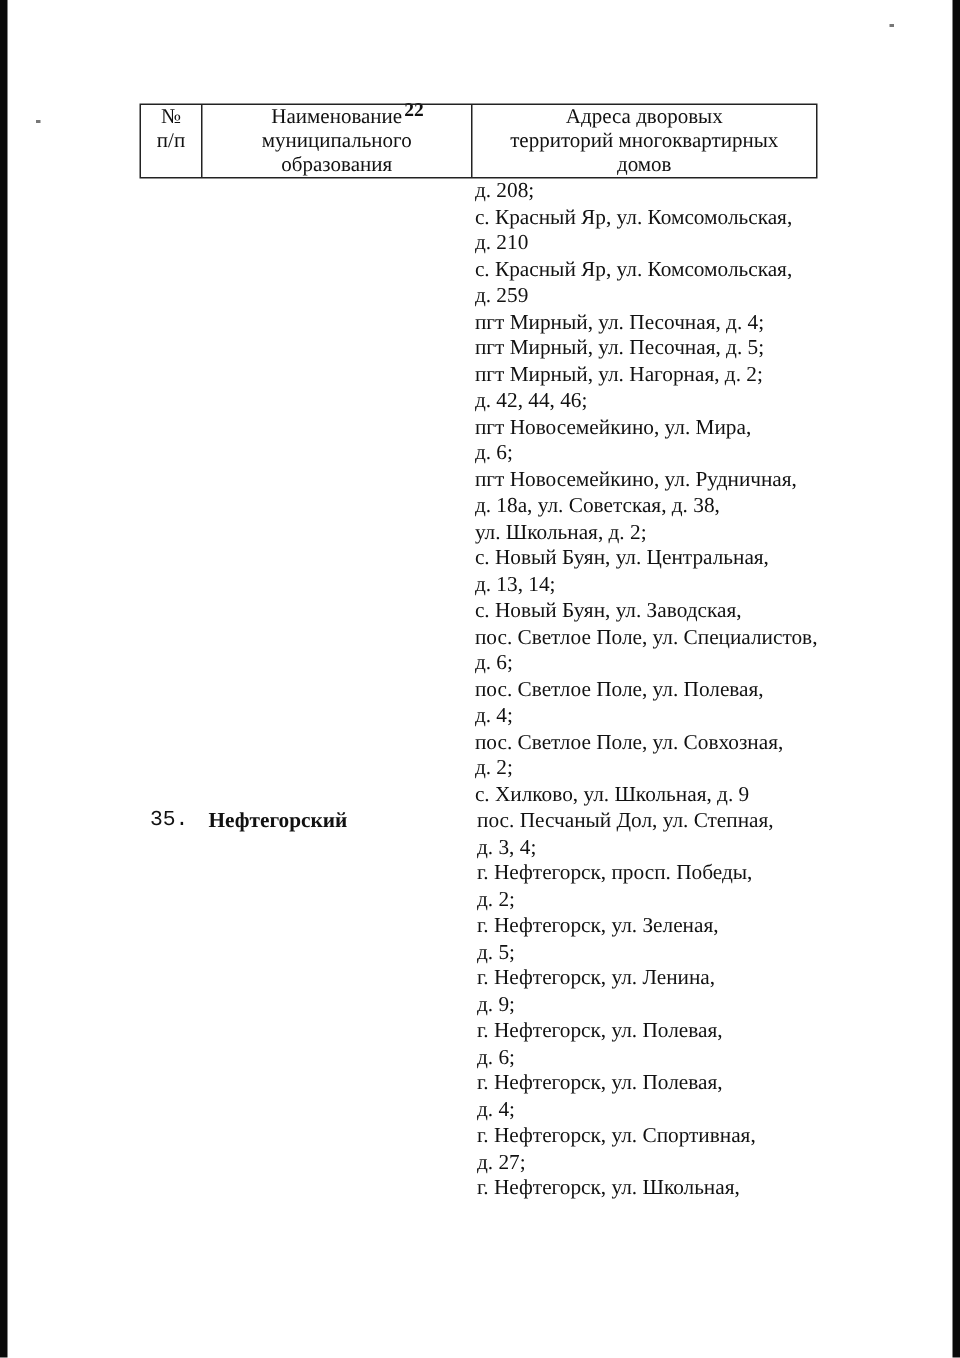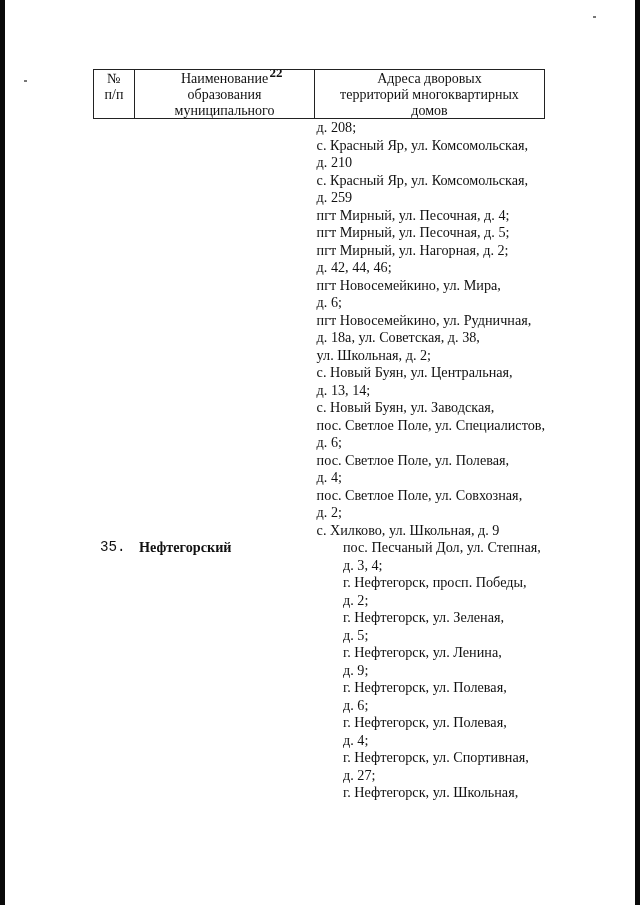--- a/index.html
+++ b/index.html
@@ -78,21 +78,20 @@
     .col-name {
       width: 180px;
       box-sizing: border-box;
       padding-left: 5px;
       font-weight: bold;
     }
     .col-addr {
       flex: 1;
       padding-left: 4px;
       box-sizing: border-box;
-      margin-left: 25px;
     }
     .addr-line {
       display: block;
       white-space: nowrap;
     }
     .row-35 .col-num, .row-35 .col-name {
       padding-top: 0;
     }
     .speck {
       position: absolute;
@@ -111,22 +110,22 @@
 <div class="page-number">22</div>
 
 <div class="table">
   <div class="thead">
     <div class="th th-num">
       <span>№</span>
       <span>п/п</span>
     </div>
     <div class="th th-name">
       <span>Наименование</span>
+      <span>муниципального</span>
       <span>образования</span>
-      <span>муниципального</span>
     </div>
     <div class="th th-addr">
       <span>Адреса дворовых</span>
       <span>территорий многоквартирных</span>
       <span>домов</span>
     </div>
   </div>
 
   <div class="tbody" id="tbody">
       <div class="row">

